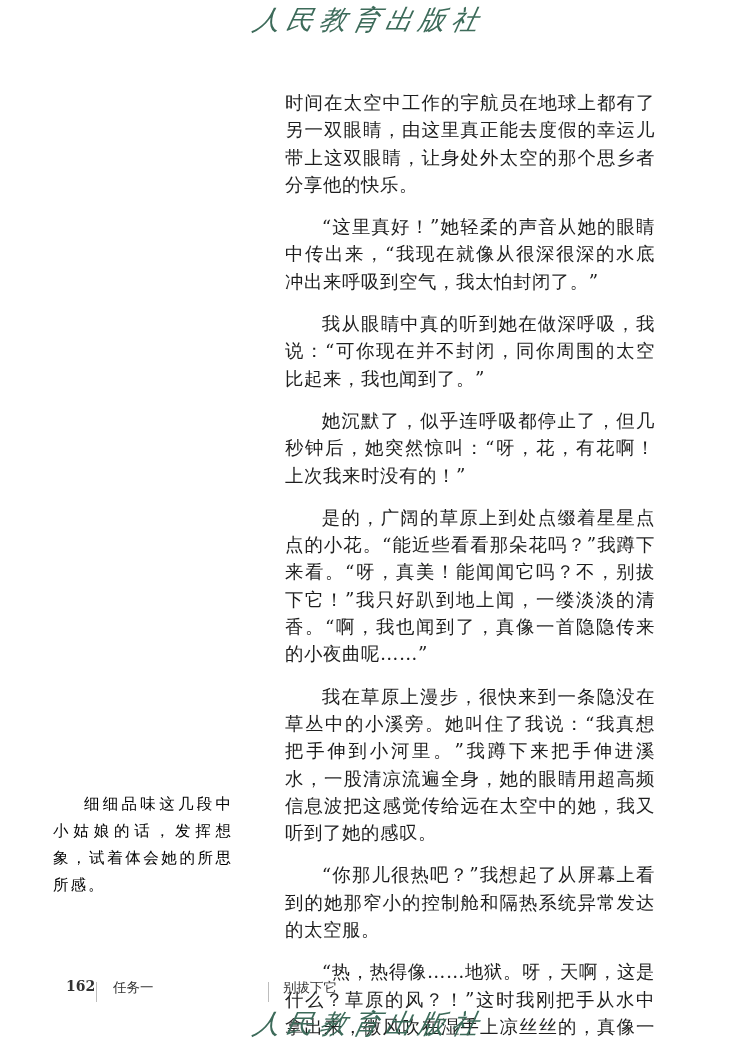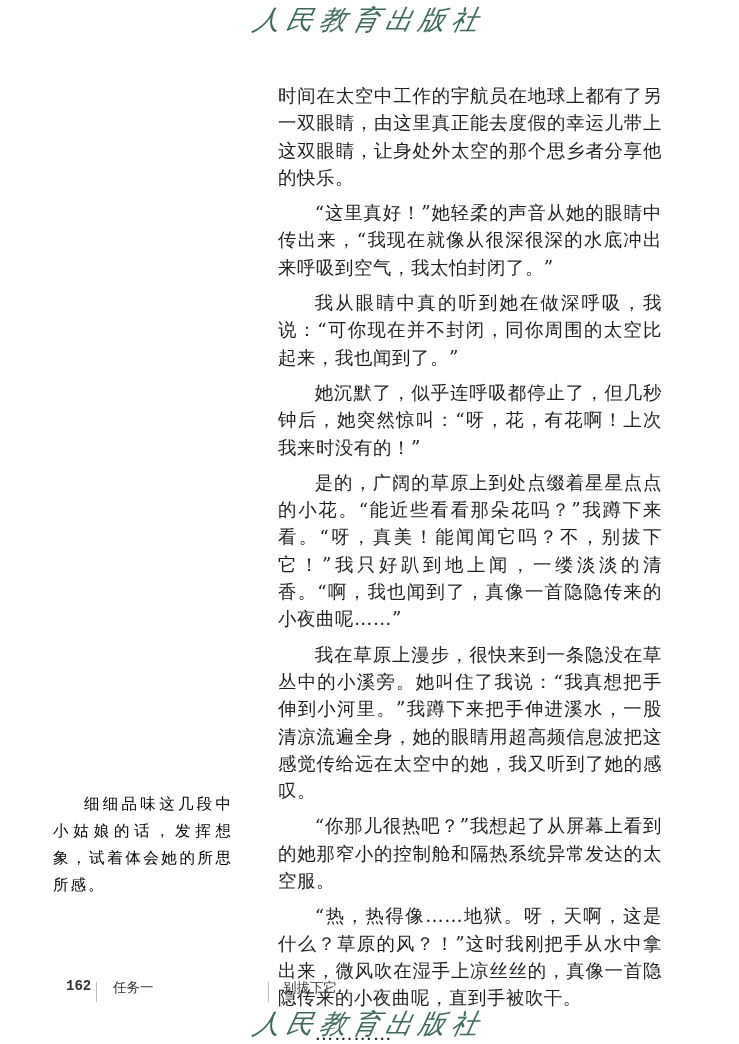--- a/index.html
+++ b/index.html
@@ -33,21 +33,21 @@
   .main-text {
     position: absolute;
     left: 270px;
     top: 74px;
     width: 400px;
     font-size: 18.4px;
     line-height: 27.3px;
     letter-spacing: 0.6px;
   }
   .main-text p {
-    margin: 8px;
+    margin: 15px;
     text-align: justify;
   }
   .main-text p.indent { text-indent: 2em; }
   .main-text p.ellipsis {
     text-indent: 2em;
     letter-spacing: 1px;
   }
 
   .margin-note {
     position: absolute;
@@ -66,21 +66,20 @@
   }
 
   .footer {
     position: absolute;
     top: 978px;
     left: 0;
     width: 739px;
     height: 30px;
     font-size: 13.5px;
     color: #333;
-    font-family: Liberation Mono, monospace;
   }
   .page-number {
     position: absolute;
     left: 66px;
     top: 0;
     font-weight: bold;
     font-size: 14px;
   }
   .footer-divider {
     position: absolute;

